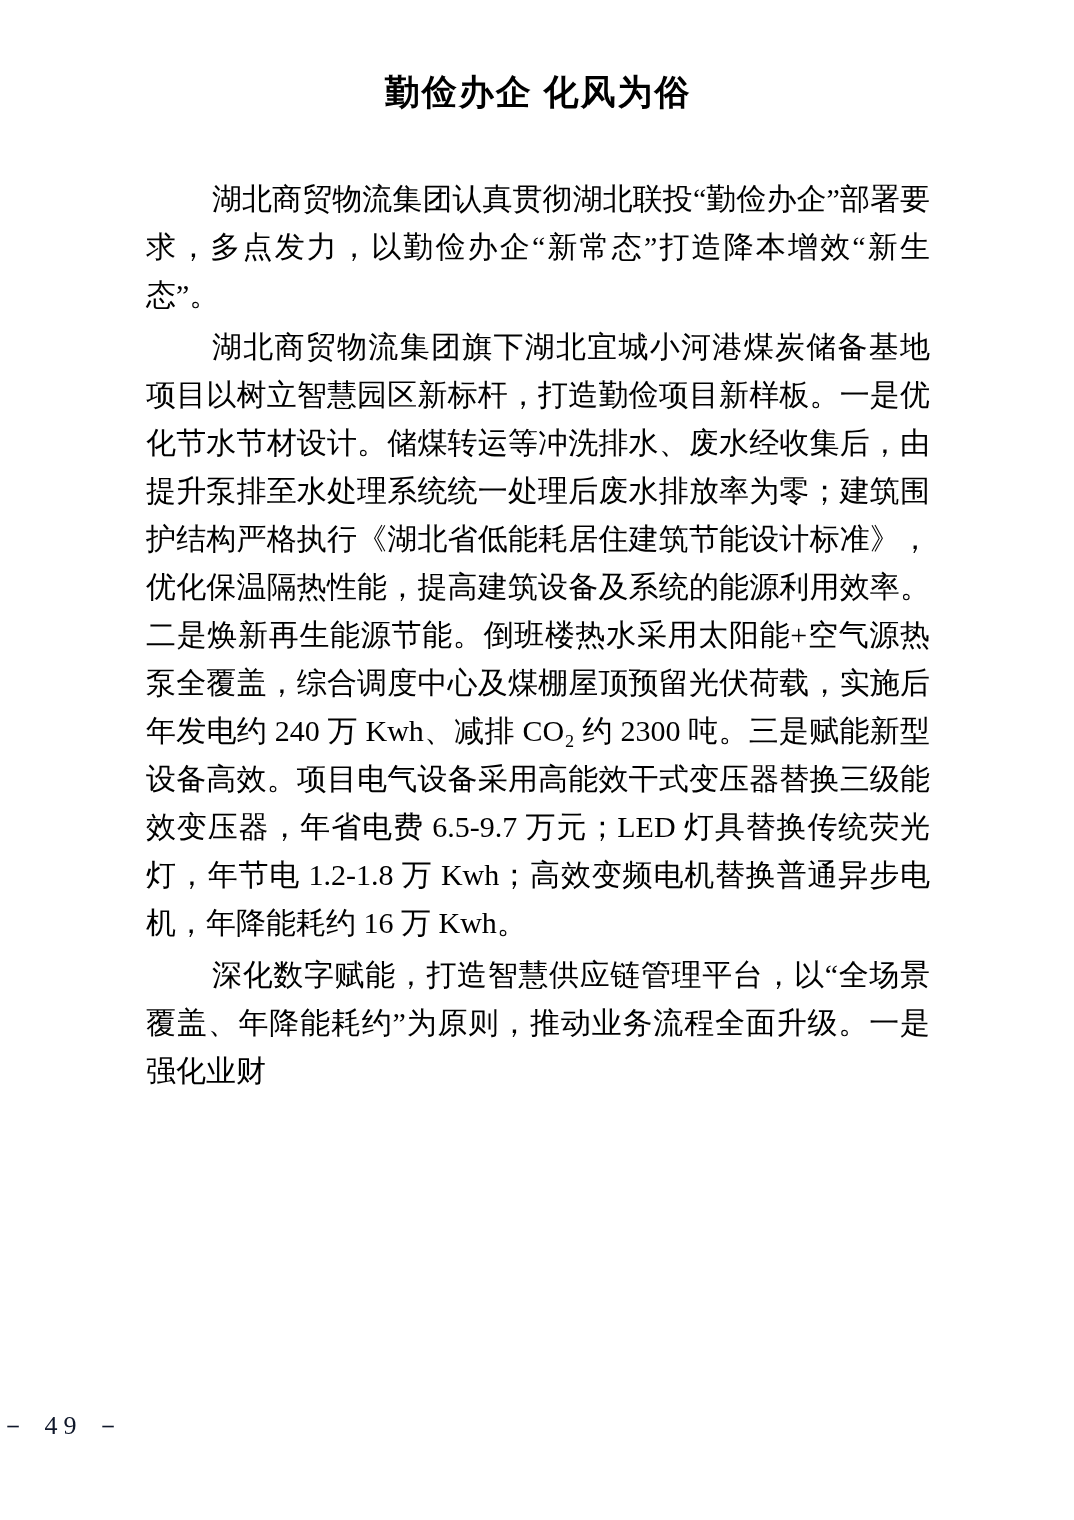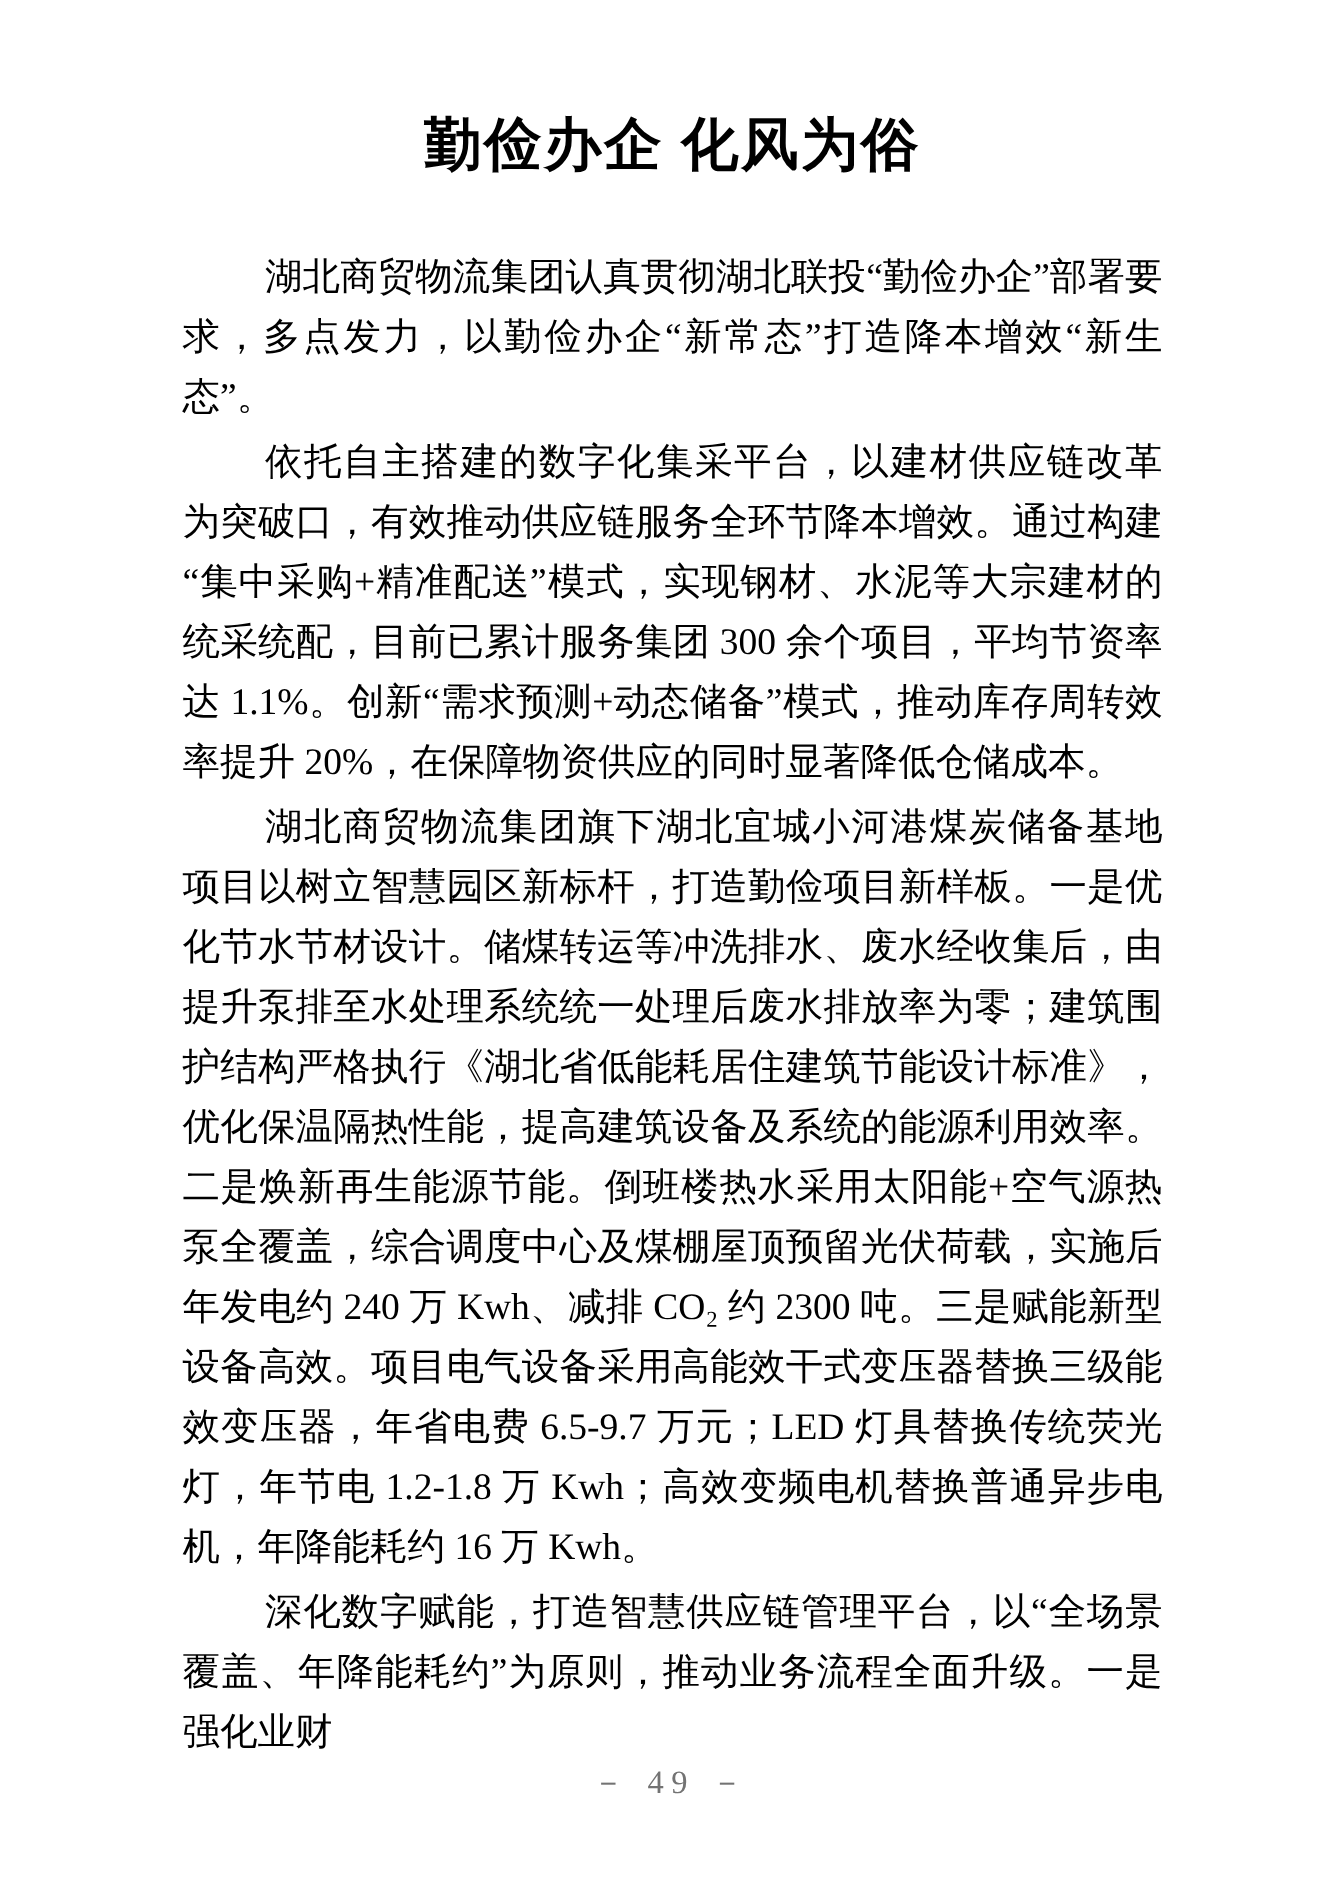--- a/index.html
+++ b/index.html
@@ -22,22 +22,22 @@
     width: 100%;
     padding: 0 140px 0 142px;
   }
   .title {
     margin: 0;
     text-align: center;
     font-weight: bold;
     color: #000000;
   }
   .title-line1 {
-    margin-top: 90px;
-    font-size: 46px;
+    margin-top: 67px;
+    font-size: 35px;
     line-height: 52px;
     letter-spacing: 2px;
   }
   .title-line2 {
     font-size: 36px;
     line-height: 52px;
     letter-spacing: 1px;
   }
   .body-block {
     margin-top: 56px;
@@ -49,33 +49,31 @@
     text-align: justify;
     text-justify: inter-ideograph;
     text-indent: 2.2em;
     word-break: break-all;
   }
   .footer {
     position: absolute;
     left: 0;
     top: 1408px;
     width: 100%;
-    text-align: center;
     font-size: 26px;
     letter-spacing: 6px;
-    color: #737373;
+    color: #0f172a;
   }
 </style>
 </head>
 <body>
 
 <div class="page">
   <div class="content">
     <h1 class="title title-line1">勤俭办企 化风为俗</h1>
     <div class="body-block" id="paragraphs">
         <p class="para">湖北商贸物流集团认真贯彻湖北联投“勤俭办企”部署要求，多点发力，以勤俭办企“新常态”打造降本增效“新生态”。</p>
-        <p class="para">依托自主搭建的数字化集采平台，以建材供应链改革为突破口，有效推动供应链服务全环节降本增效。通过构建“集中采购+精准配送”模式，实现钢材、水泥等大宗建材的统采统配，目前已累计服务集团 300 余个项目，平均节资率达 1.1%。创新“需求预测+动态储备”模式，推动库存周转效率提升 20%，在保障物资供应的同时显著降低仓储成本。</p>
         <p class="para">湖北商贸物流集团旗下湖北宜城小河港煤炭储备基地项目以树立智慧园区新标杆，打造勤俭项目新样板。一是优化节水节材设计。储煤转运等冲洗排水、废水经收集后，由提升泵排至水处理系统统一处理后废水排放率为零；建筑围护结构严格执行《湖北省低能耗居住建筑节能设计标准》，优化保温隔热性能，提高建筑设备及系统的能源利用效率。二是焕新再生能源节能。倒班楼热水采用太阳能+空气源热泵全覆盖，综合调度中心及煤棚屋顶预留光伏荷载，实施后年发电约 240 万 Kwh、减排 CO₂ 约 2300 吨。三是赋能新型设备高效。项目电气设备采用高能效干式变压器替换三级能效变压器，年省电费 6.5-9.7 万元；LED 灯具替换传统荧光灯，年节电 1.2-1.8 万 Kwh；高效变频电机替换普通异步电机，年降能耗约 16 万 Kwh。</p>
         <p class="para">深化数字赋能，打造智慧供应链管理平台，以“全场景覆盖、年降能耗约”为原则，推动业务流程全面升级。一是强化业财</p>
       </div>
   </div>
   <div class="footer">－ 49 －</div>
 </div>
 
 </body></html>

